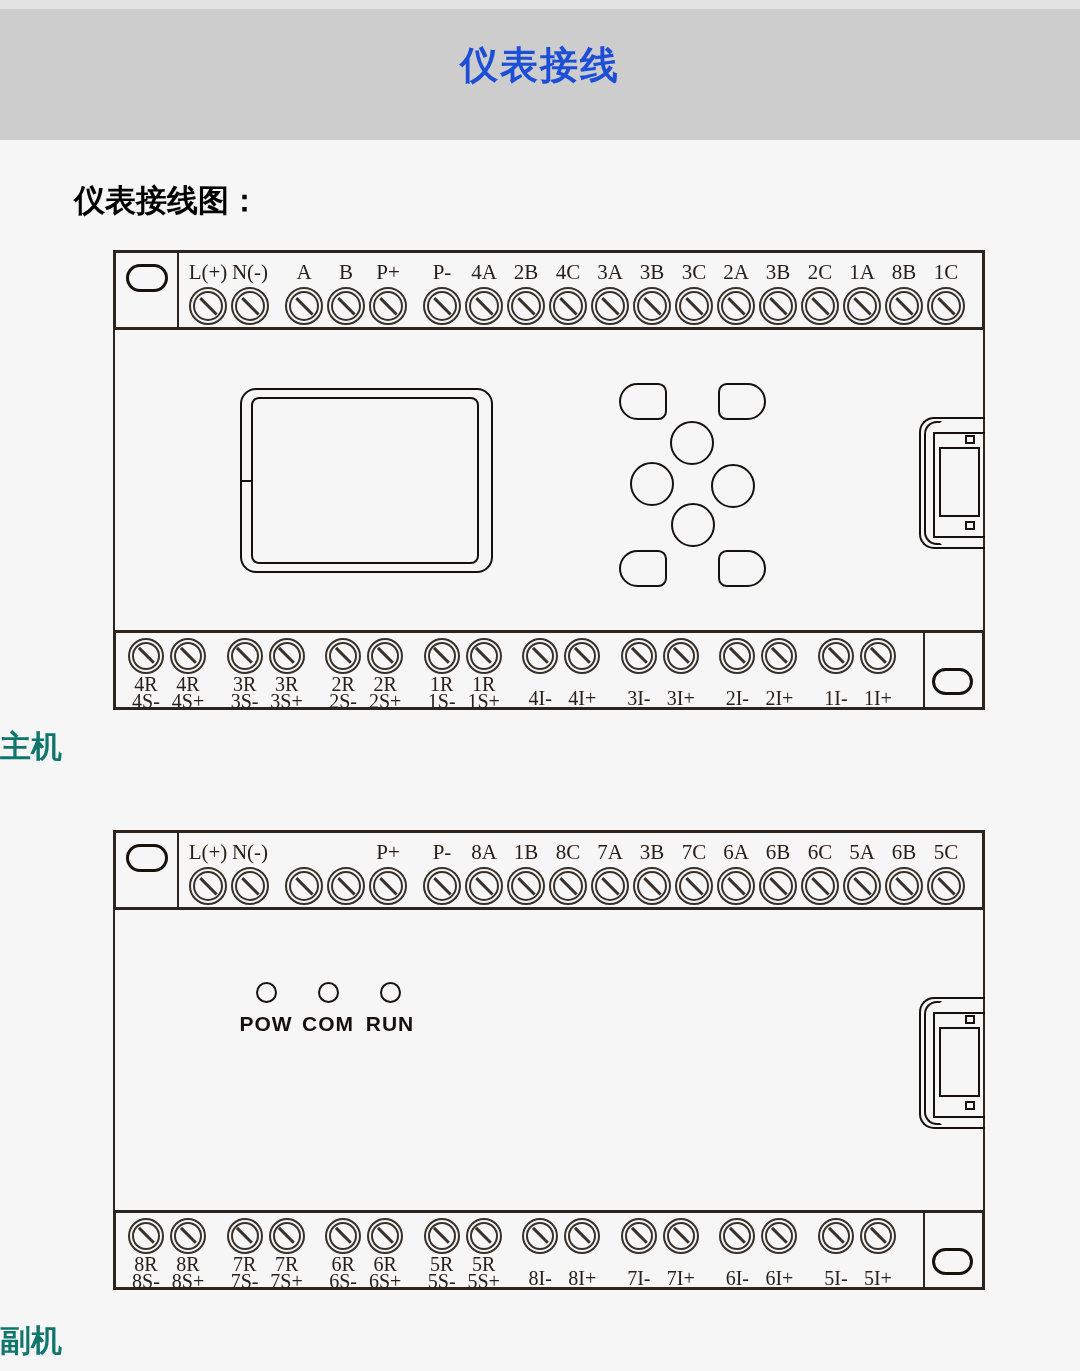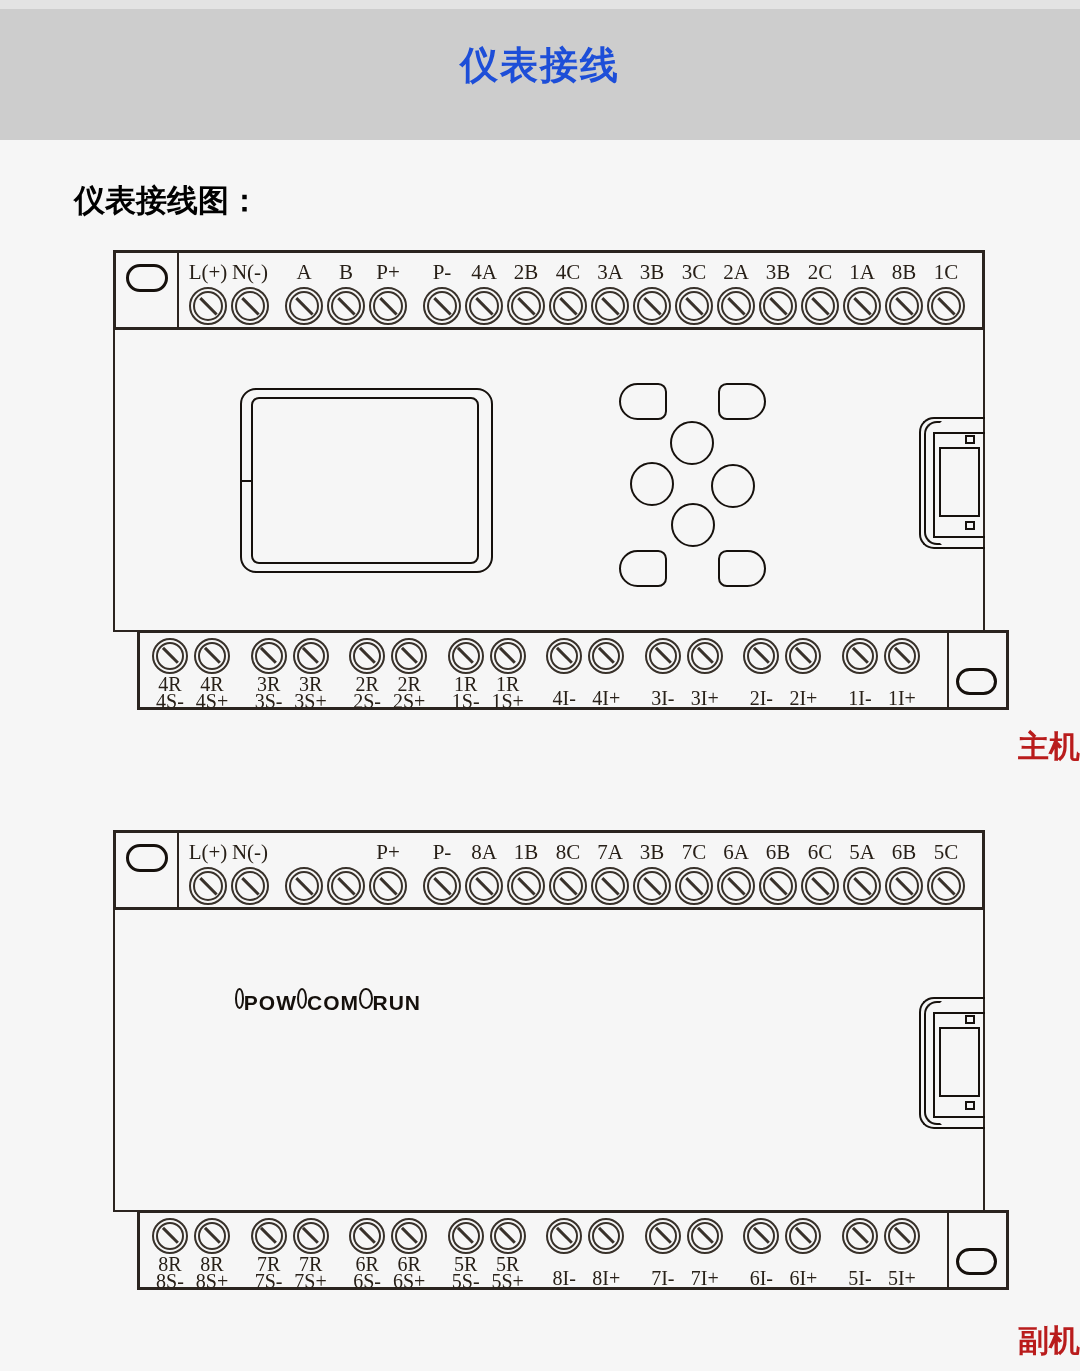--- a/index.html
+++ b/index.html
@@ -15,21 +15,21 @@
   .header .title{font-size:38px;font-weight:bold;letter-spacing:2px;color:#1d4ed8;margin-top:25px;line-height:62px;}
   .header .subtitle{font-size:25px;color:#1a1a1a;margin-top:-4px;letter-spacing:0;}
   .section-heading{position:absolute;left:74px;top:180px;font-size:31px;font-weight:bold;color:#000;text-align:center;}
 
   
   .device{position:absolute;left:113px;width:872px;height:460px;}
   .device.main{top:250px;}
   .device.sub{top:830px;}
   .top-strip{position:absolute;left:0;top:0;width:872px;height:80px;border:3px solid #2b241f;box-sizing:border-box;display:flex;}
   .body-panel{position:absolute;left:0;top:78px;width:872px;height:304px;border:2.5px solid #2b241f;box-sizing:border-box;}
-  .bottom-strip{position:absolute;left:0;top:380px;width:872px;height:80px;border:3px solid #2b241f;box-sizing:border-box;display:flex;margin-left:24px;}
+  .bottom-strip{position:absolute;left:0;top:380px;width:872px;height:80px;border:3px solid #2b241f;box-sizing:border-box;display:flex;}
   .corner-box{position:relative;box-sizing:border-box;flex:none;}
   .corner-box.left{width:63px;border-right:2.5px solid #2b241f;}
   .corner-box.right{width:59px;border-left:2.5px solid #2b241f;}
   .pill{position:absolute;left:10px;top:11px;width:42px;height:28px;border:3px solid #16110d;border-radius:15px;box-sizing:border-box;}
   .corner-box.right .pill{left:7px;top:35px;width:41px;height:27px;}
 
   
   .terminals-top{flex:1;display:flex;padding:3px 0 0 8px;box-sizing:border-box;}
   .term{width:42px;flex:none;display:flex;flex-direction:column;align-items:center;}
   .term.ggap{margin-left:12px;}
@@ -60,26 +60,26 @@
   .conn-outer{position:absolute;inset:0;border:2.5px solid #16110d;border-right:none;border-radius:15px 0 0 15px;box-sizing:border-box;}
   .conn-arc{position:absolute;left:5px;top:4px;bottom:4px;width:18px;border:2px solid transparent;border-left:2px solid #16110d;border-top:2px solid #16110d;border-bottom:2px solid #16110d;border-radius:13px 0 0 13px;box-sizing:border-box;}
   .conn-band{position:absolute;left:14px;top:15px;right:0;bottom:11px;border:2px solid #16110d;border-right:none;box-sizing:border-box;}
   .conn-win{position:absolute;left:20px;top:30px;width:41px;height:70px;border:2px solid #16110d;box-sizing:border-box;}
   .conn-sq{position:absolute;width:10px;height:9px;border:2px solid #16110d;box-sizing:border-box;background:#f6f6f6;}
   .conn-sq.top{left:46px;top:18px;}
   .conn-sq.bot{left:46px;top:104px;}
 
   
   .leds{position:absolute;left:122px;top:152px;display:flex;}
-  .led{width:62px;display:flex;flex-direction:row;align-items:center;}
+  .led{width:62px;display:flex;flex-direction:column;align-items:center;}
   .led-circle{width:21px;height:21px;border:2.5px solid #16110d;border-radius:50%;box-sizing:border-box;}
   .led-label{margin-top:9px;font-size:21px;font-weight:bold;letter-spacing:1px;color:#15100c;}
 
   
-  .caption{position:absolute;left:0;width:1080px;text-align:right;font-family:"Liberation Serif", serif;font-weight:bold;font-size:31px;color:#b91c1c;}
+  .caption{position:absolute;left:0;width:1080px;text-align:left;font-family:"Liberation Serif", serif;font-weight:bold;font-size:31px;color:#0f766e;}
   .caption.main{top:726px;}
   .caption.sub{top:1320px;}
 </style>
 </head>
 <body>
 
 <div class="topbar"></div>
 
 <div class="header">
   <div class="title">仪表接线</div>

